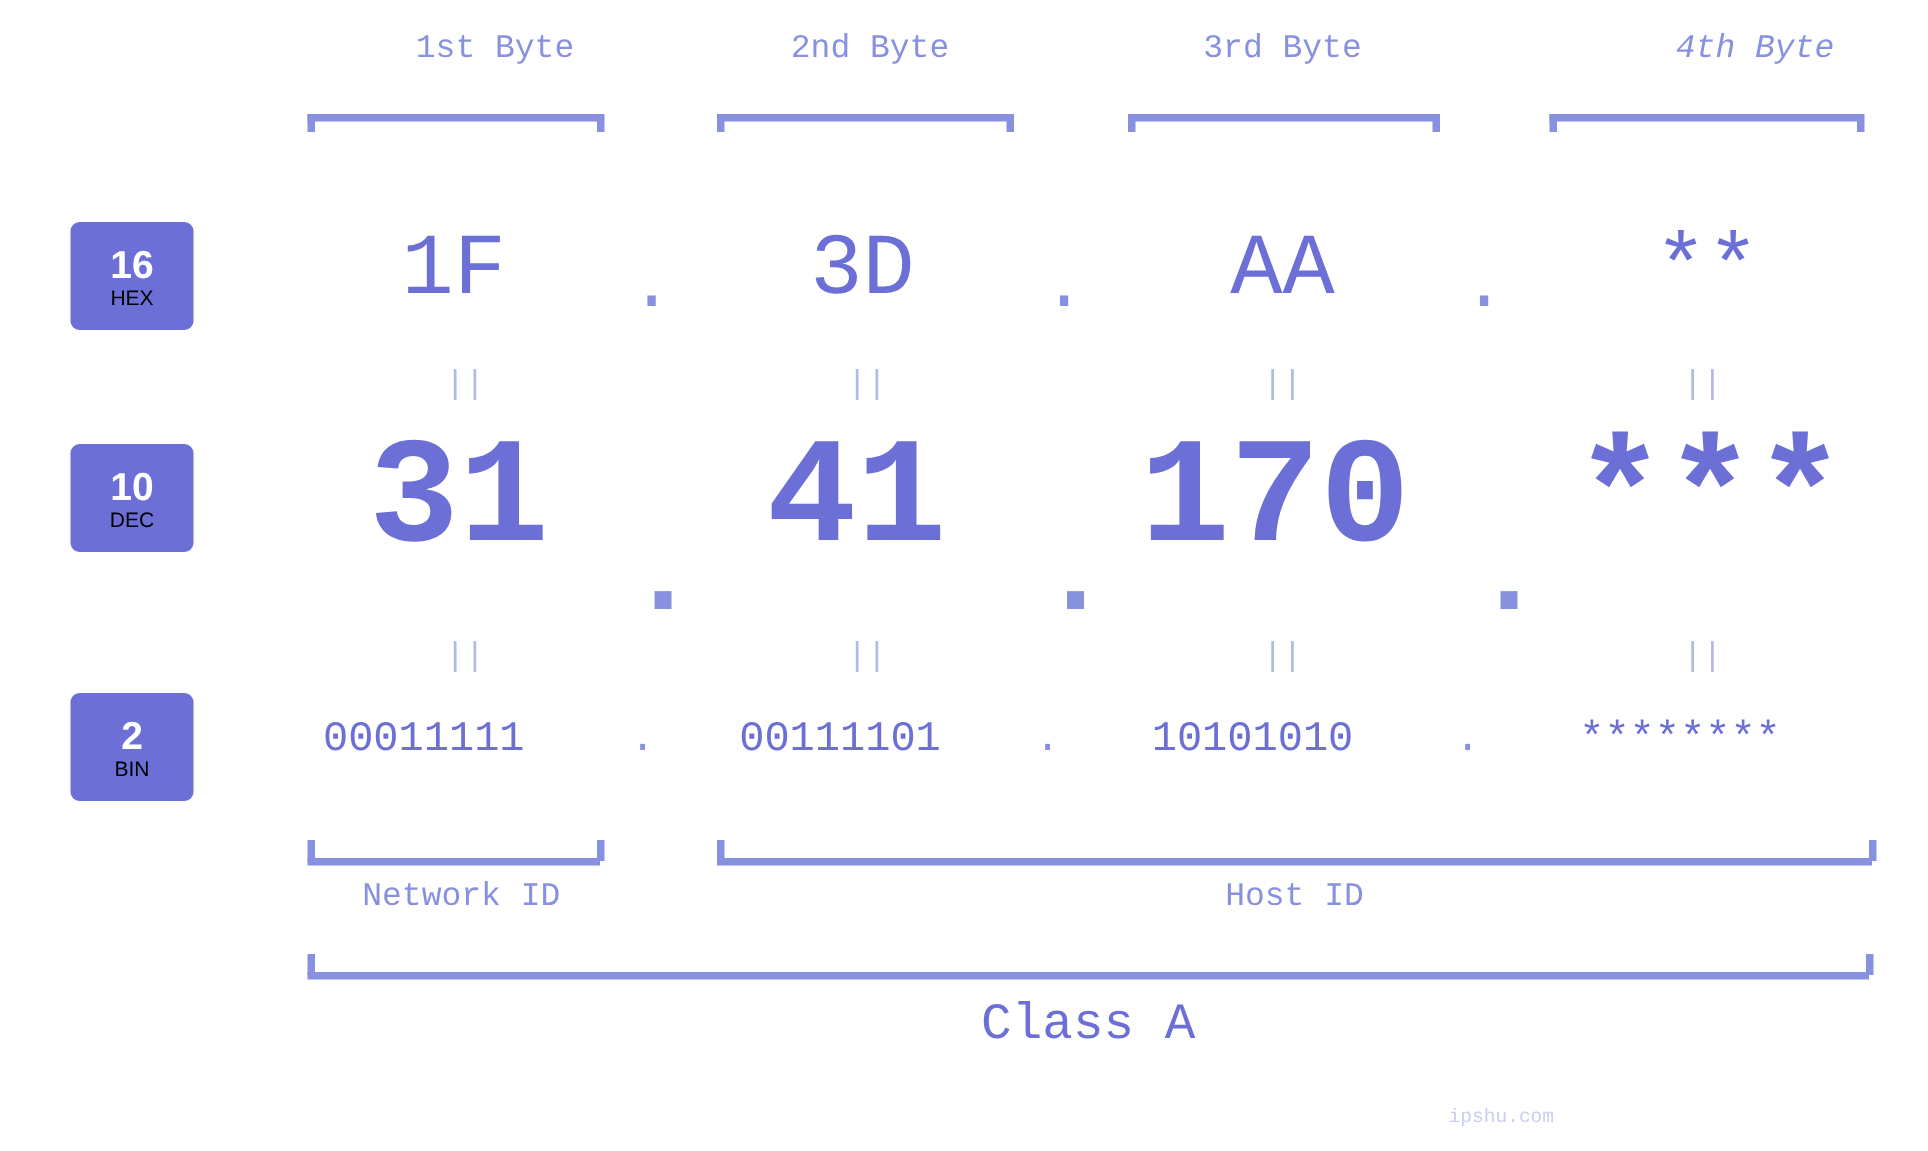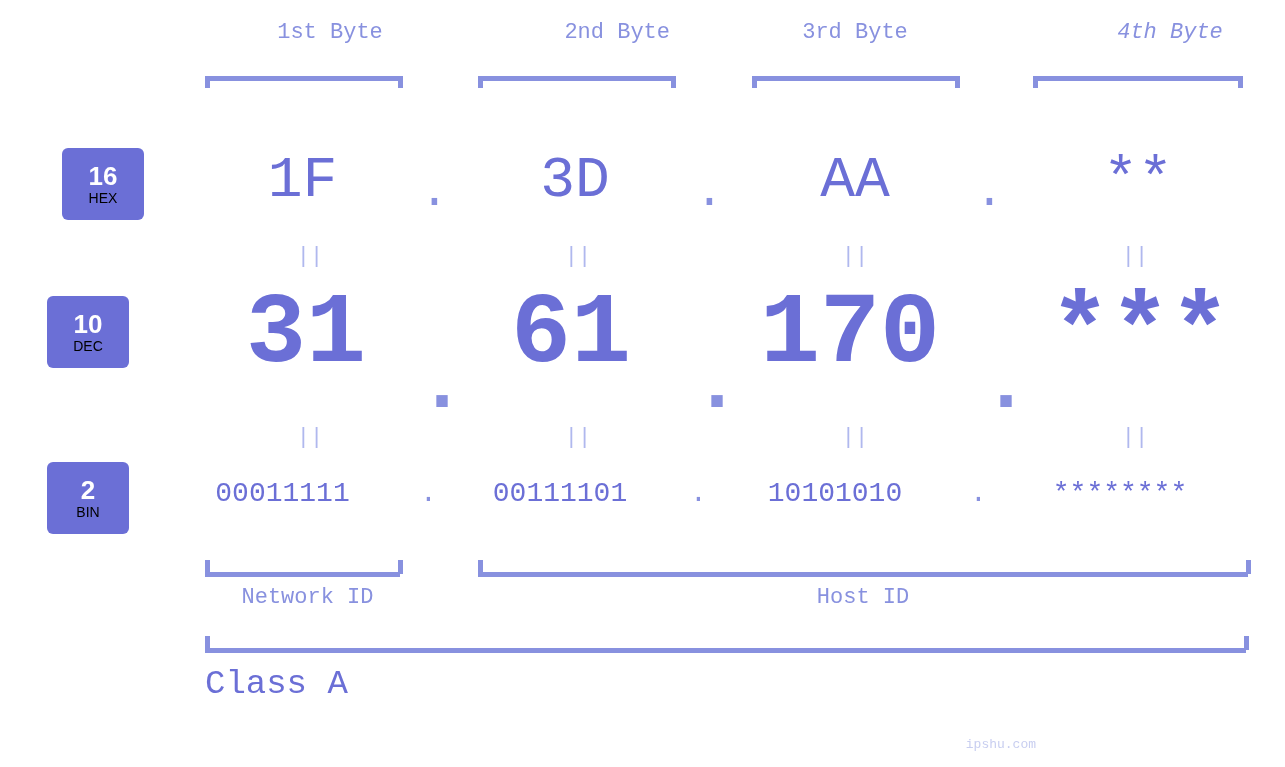--- a/index.html
+++ b/index.html
@@ -101,21 +101,21 @@
       font-family: 'Courier New', Courier, monospace;
       font-size: 34px;
     }
   </style>
 </head>
 <body>
 
 <div class="layout">
 
   <div class="bh" style="left:245px; width:170px;">1st Byte</div>
-  <div class="bh" style="left:490px; width:180px;text-align:right;">2nd Byte</div>
+  <div class="bh" style="left:490px; width:180px;">2nd Byte</div>
   <div class="bh" style="left:765px; width:180px;">3rd Byte</div>
   <div class="bh" style="left:1080px; width:180px;font-style:italic;">4th Byte</div>
 
   <div class="bracket-line" style="top:76px; left:205px; width:195px; height:0; border-top-width:2px;"></div>
 
   <div class="bracket-line" style="top:76px; left:205px; width:0; height:12px; border-left-width:2px;"></div>
 
   <div class="bracket-line" style="top:76px; left:398px; width:0; height:12px; border-left-width:2px;"></div>
 
   <div class="bracket-line" style="top:76px; left:478px; width:195px; height:0; border-top-width:2px;"></div>
@@ -123,21 +123,21 @@
   <div class="bracket-line" style="top:76px; left:671px; width:0; height:12px; border-left-width:2px;"></div>
 
   <div class="bracket-line" style="top:76px; left:752px; width:205px; height:0; border-top-width:2px;"></div>
   <div class="bracket-line" style="top:76px; left:752px; width:0; height:12px; border-left-width:2px;"></div>
   <div class="bracket-line" style="top:76px; left:955px; width:0; height:12px; border-left-width:2px;"></div>
 
   <div class="bracket-line" style="top:76px; left:1033px; width:207px; height:0; border-top-width:2px;"></div>
   <div class="bracket-line" style="top:76px; left:1033px; width:0; height:12px; border-left-width:2px;"></div>
   <div class="bracket-line" style="top:76px; left:1238px; width:0; height:12px; border-left-width:2px;"></div>
 
-  <div class="badge" style="top:148px; left:62px;">
+  <div class="badge" style="top:148px; left:47px;">
     <span class="bn">16</span>
     <span class="bl">HEX</span>
   </div>
 
   <div class="val" style="top:148px; left:205px; width:195px; font-size:58px;">1F</div>
   <div class="dot-char" style="top:165px; left:420px; font-size:48px;">.</div>
   <div class="val" style="top:148px; left:475px; width:200px; font-size:58px;">3D</div>
   <div class="dot-char" style="top:165px; left:695px; font-size:48px;">.</div>
   <div class="val" style="top:148px; left:750px; width:210px; font-size:58px;">AA</div>
   <div class="dot-char" style="top:165px; left:975px; font-size:48px;">.</div>
@@ -148,21 +148,21 @@
   <div class="eq" style="top:244px; left:825px; width:60px; font-size:22px;">||</div>
   <div class="eq" style="top:244px; left:1105px; width:60px; font-size:22px;">||</div>
 
   <div class="badge" style="top:296px; left:47px;">
     <span class="bn">10</span>
     <span class="bl">DEC</span>
   </div>
 
   <div class="val" style="top:278px; left:186px; width:240px; font-size:100px; font-weight:bold;">31</div>
   <div class="dot-char" style="top:340px; left:418px; font-size:80px; font-weight:bold;">.</div>
-  <div class="val" style="top:278px; left:456px; width:230px; font-size:100px; font-weight:bold;">61</div>
+  <div class="val" style="top:278px; left:456px; width:230px; font-size:100px; font-weight:bold;">41</div>
   <div class="dot-char" style="top:340px; left:693px; font-size:80px; font-weight:bold;">.</div>
   <div class="val" style="top:278px; left:720px; width:260px; font-size:100px; font-weight:bold;">170</div>
   <div class="dot-char" style="top:340px; left:982px; font-size:80px; font-weight:bold;">.</div>
   <div class="val" style="top:278px; left:1020px; width:240px; font-size:100px; font-weight:bold;">***</div>
 
   <div class="eq" style="top:425px; left:280px; width:60px; font-size:22px;">||</div>
   <div class="eq" style="top:425px; left:548px; width:60px; font-size:22px;">||</div>
   <div class="eq" style="top:425px; left:825px; width:60px; font-size:22px;">||</div>
   <div class="eq" style="top:425px; left:1105px; width:60px; font-size:22px;">||</div>
 
@@ -188,17 +188,17 @@
   <div class="bracket-line" style="top:560px; left:1246px; width:0; height:14px; border-left-width:2px;"></div>
 
   <div class="lbl" style="top:585px; left:210px; width:195px; text-align:center;">Network ID</div>
 
   <div class="lbl" style="top:585px; left:478px; width:770px; text-align:center;">Host ID</div>
 
   <div class="bracket-line" style="top:648px; left:205px; width:1041px; height:0; border-top-width:2px;"></div>
   <div class="bracket-line" style="top:636px; left:205px; width:0; height:14px; border-left-width:2px;"></div>
   <div class="bracket-line" style="top:636px; left:1244px; width:0; height:14px; border-left-width:2px;"></div>
 
-  <div class="class-a-lbl" style="top:665px; left:205px; width:1041px; ">Class A</div>
+  <div class="class-a-lbl" style="top:665px; left:205px; width:1041px; text-align:center;">Class A</div>
 
   <div style="position:absolute; bottom:15px; right:20px; color:#c8cef0; font-family:'Courier New',Courier,monospace; font-size:13px;">ipshu.com</div>
 
 </div>
 
 </body></html>

